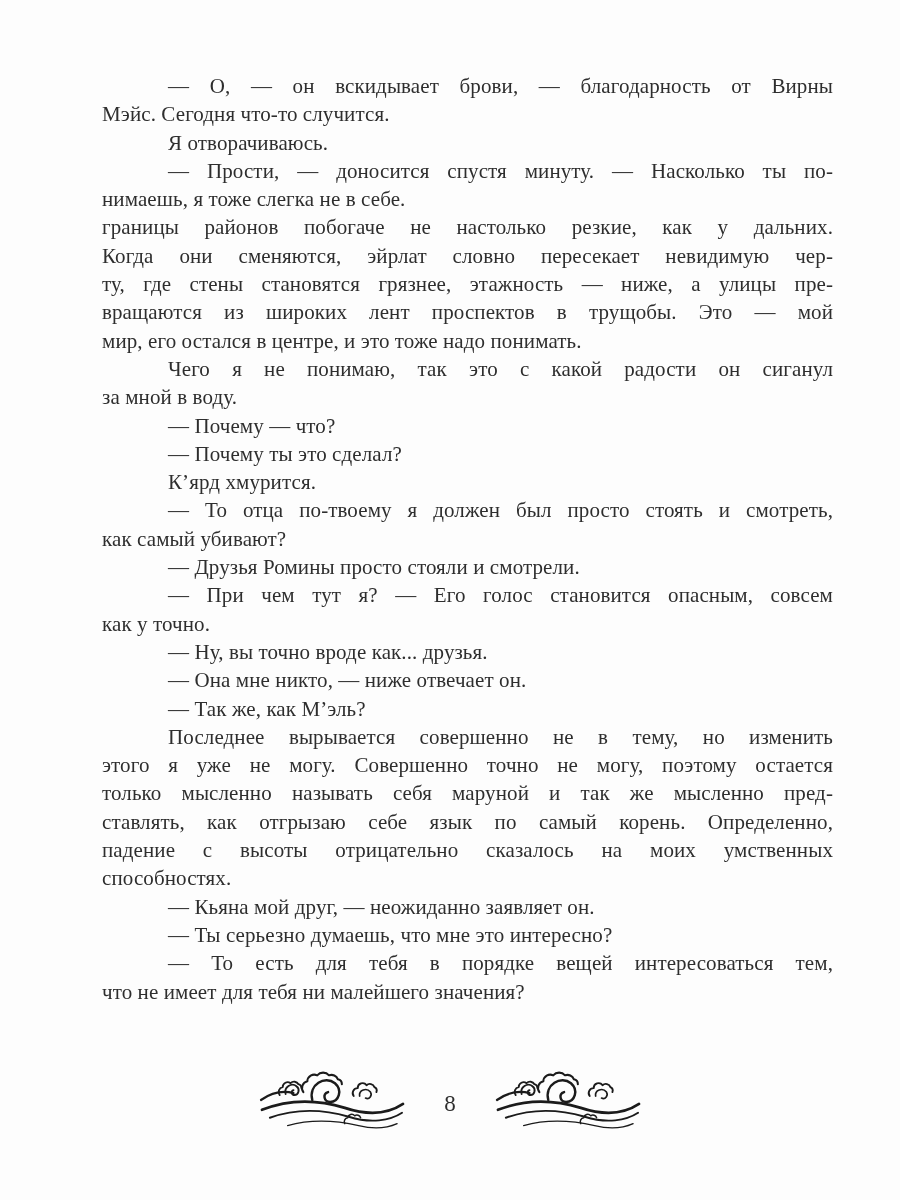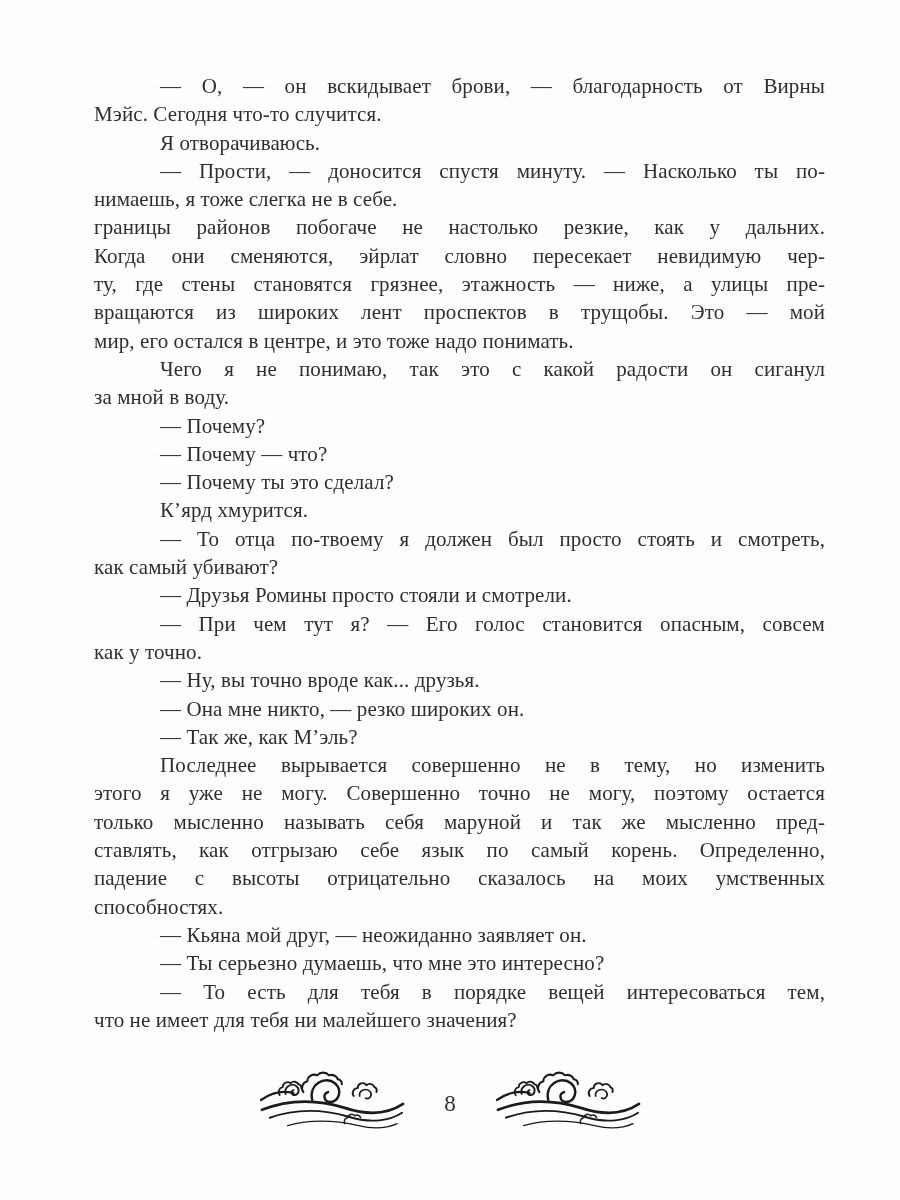--- a/index.html
+++ b/index.html
@@ -11,21 +11,21 @@
     position: relative;
     width: 900px;
     height: 1200px;
     background: #fdfdfd;
     color: #2e2e2e;
     font-family: "Liberation Serif", serif;
     overflow: hidden;
   }
   .text-block {
     position: absolute;
-    left: 94px;
+    left: 102px;
     top: 72px;
     width: 731px;
   }
   .para { margin: 0; padding: 0; }
   .line {
     display: block;
     font-size: 21px;
     line-height: 28.3px;
     letter-spacing: 0.1px;
     text-align: justify;
@@ -76,23 +76,20 @@
         <span class="line">Когда они сменяются, эйрлат словно пересекает невидимую чер-</span>
         <span class="line">ту, где стены становятся грязнее, этажность — ниже, а улицы пре-</span>
         <span class="line">вращаются из широких лент проспектов в трущобы. Это — мой</span>
         <span class="line last">мир, его остался в центре, и это тоже надо понимать.</span>
       </p>
       <p class="para">
         <span class="line indent">Чего я не понимаю, так это с какой радости он сиганул</span>
         <span class="line last">за мной в воду.</span>
       </p>
       <p class="para">
-        <span class="line indent last">— Почему?</span>
-      </p>
-      <p class="para">
         <span class="line indent last">— Почему — что?</span>
       </p>
       <p class="para">
         <span class="line indent last">— Почему ты это сделал?</span>
       </p>
       <p class="para">
         <span class="line indent last">К’ярд хмурится.</span>
       </p>
       <p class="para">
         <span class="line indent">— То отца по-твоему я должен был просто стоять и смотреть,</span>
@@ -102,21 +99,21 @@
         <span class="line indent last">— Друзья Ромины просто стояли и смотрели.</span>
       </p>
       <p class="para">
         <span class="line indent">— При чем тут я? — Его голос становится опасным, совсем</span>
         <span class="line last">как у точно.</span>
       </p>
       <p class="para">
         <span class="line indent last">— Ну, вы точно вроде как... друзья.</span>
       </p>
       <p class="para">
-        <span class="line indent last">— Она мне никто, — резко широких он.</span>
+        <span class="line indent last">— Она мне никто, — ниже отвечает он.</span>
       </p>
       <p class="para">
         <span class="line indent last">— Так же, как М’эль?</span>
       </p>
       <p class="para">
         <span class="line indent">Последнее вырывается совершенно не в тему, но изменить</span>
         <span class="line">этого я уже не могу. Совершенно точно не могу, поэтому остается</span>
         <span class="line">только мысленно называть себя маруной и так же мысленно пред-</span>
         <span class="line">ставлять, как отгрызаю себе язык по самый корень. Определенно,</span>
         <span class="line">падение с высоты отрицательно сказалось на моих умственных</span>

